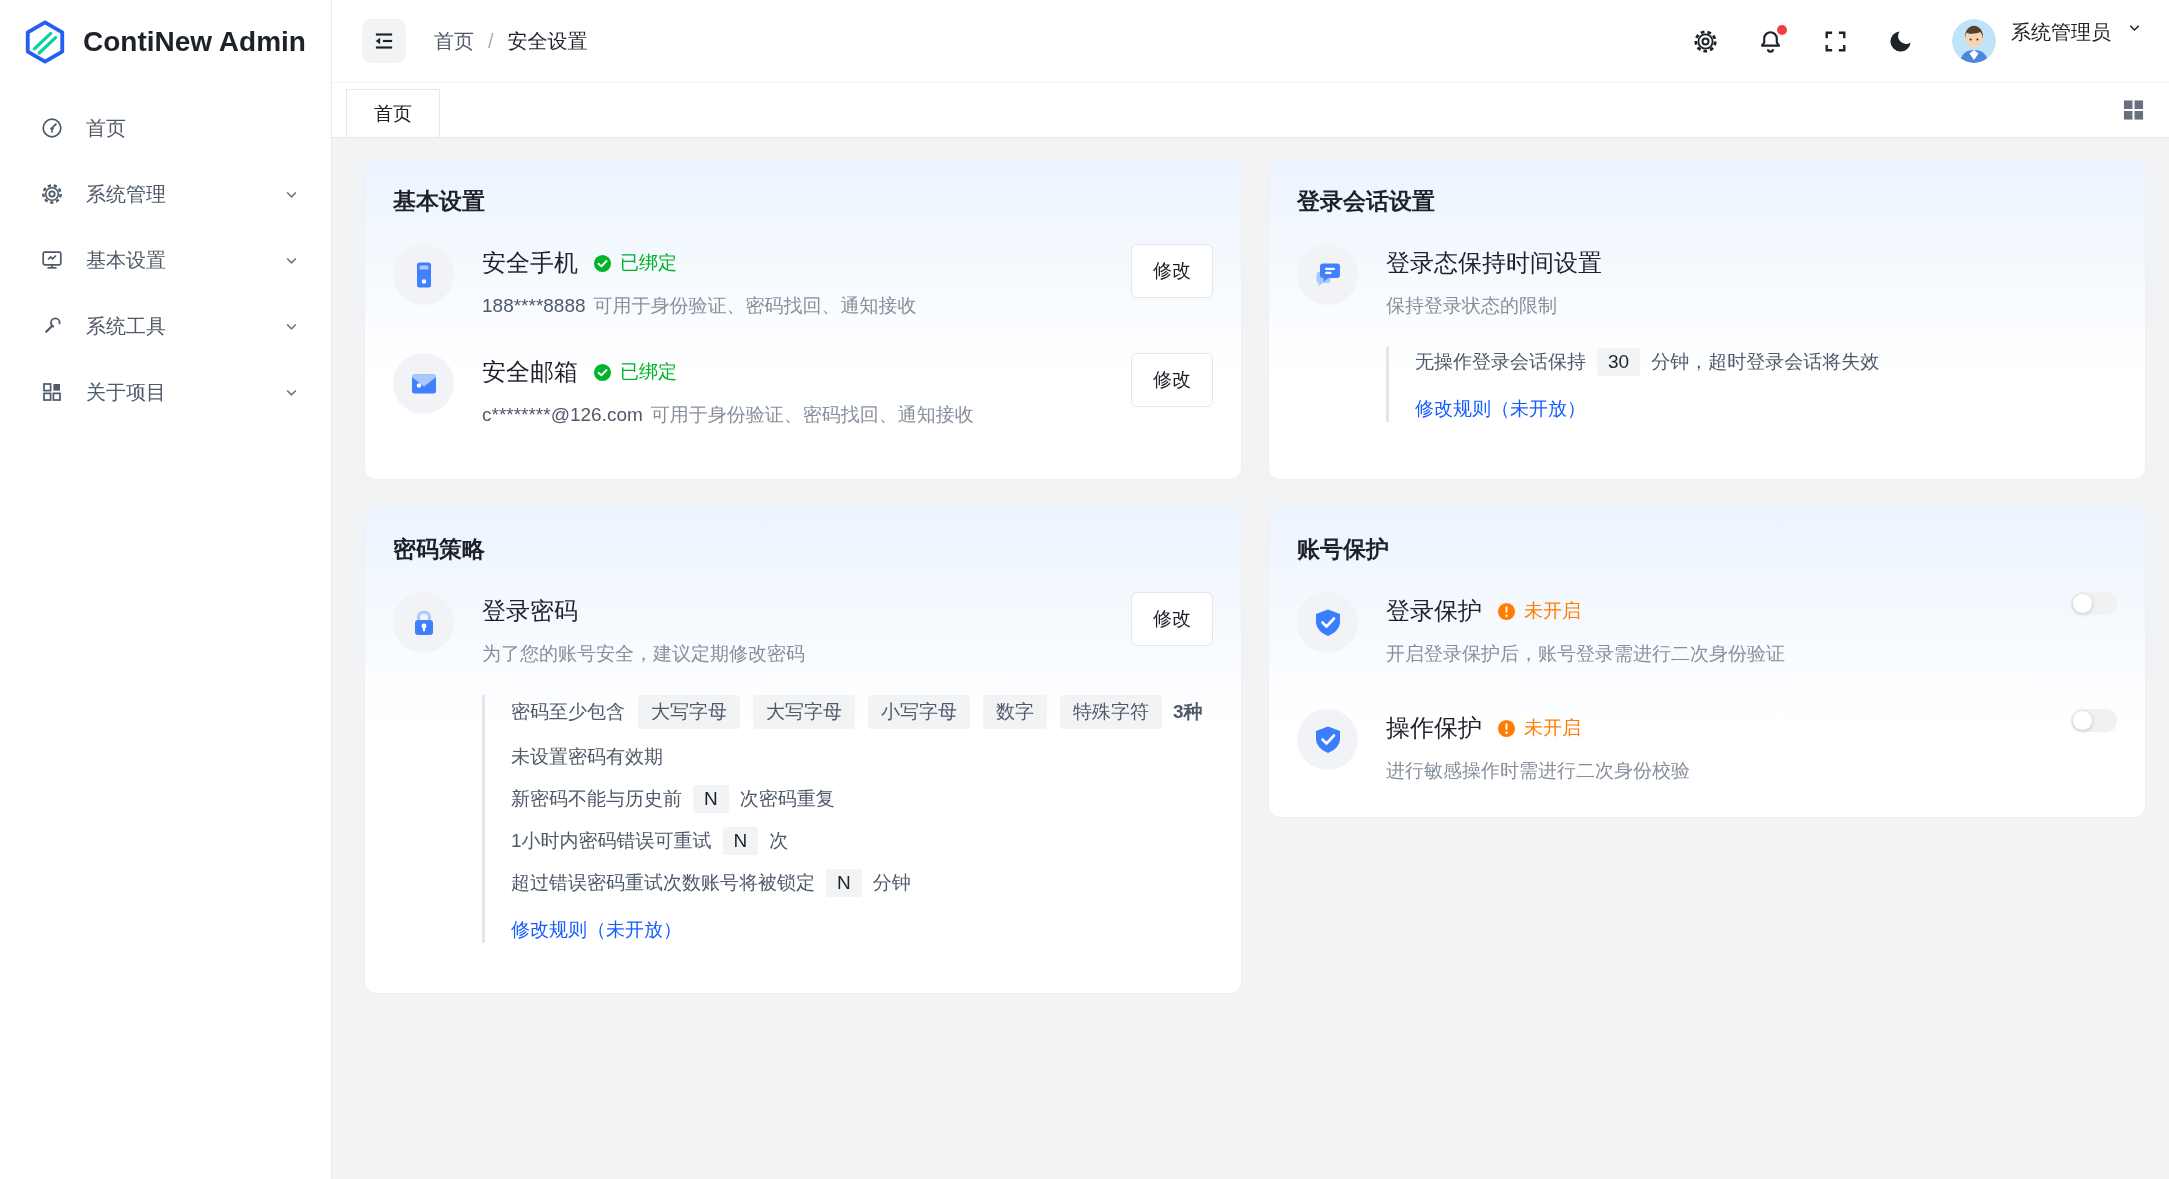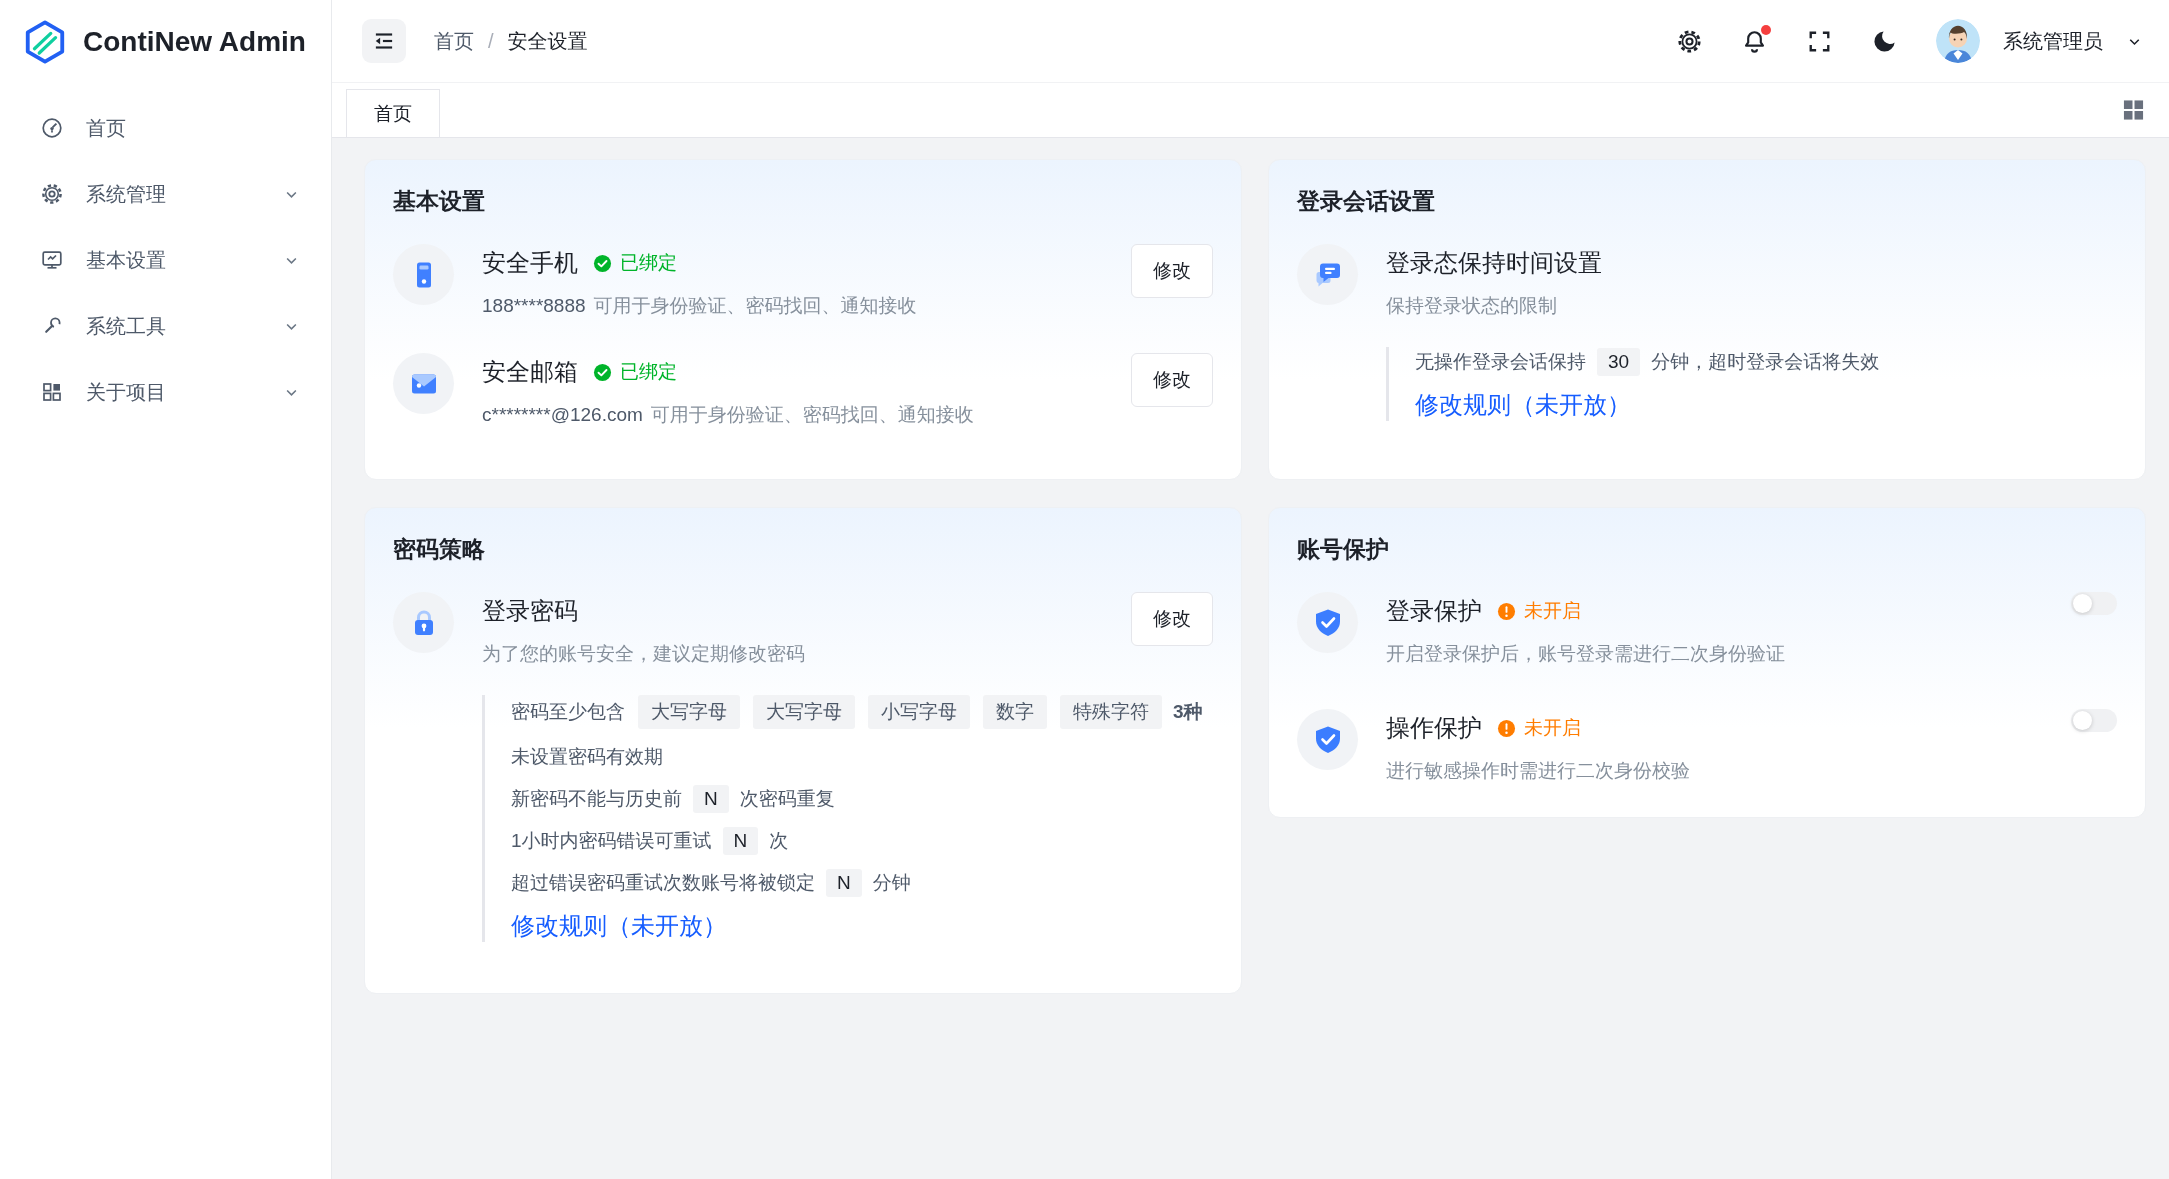--- a/index.html
+++ b/index.html
@@ -22,21 +22,21 @@
   .header{height:83px;display:flex;align-items:center;padding:0 26px 0 30px;background:#fff;border-bottom:1px solid #f1f2f4;}
   .collapse-btn{width:44px;height:44px;border-radius:9px;background:#f2f3f5;display:flex;align-items:center;justify-content:center;color:#1d2129;cursor:pointer;border:none;}
   .breadcrumb{display:flex;align-items:center;margin-left:28px;font-size:20px;gap:14px;}
   .bc-parent{color:#4e5969;cursor:pointer;}
   .bc-sep{color:#a9aeb8;}
   .bc-current{color:#1d2129;}
   .header-right{margin-left:auto;display:flex;align-items:center;gap:38px;}
   .hicon{width:27px;height:27px;color:#1d2129;display:flex;cursor:pointer;position:relative;background:none;border:none;padding:0;}
   .bell-wrap{position:relative;}
   .bell-dot{position:absolute;top:-3px;right:-3px;width:10px;height:10px;border-radius:50%;background:#f53f3f;}
-  .user{display:flex;align-items:center;gap:23px;cursor:pointer;}
+  .user{display:flex;gap:15px;cursor:pointer;}
   .avatar{width:44px;height:44px;border-radius:50%;overflow:hidden;display:flex;}
   .user-name{font-size:20px;color:#1d2129;}
   .user-chev{width:17px;height:17px;color:#1d2129;display:flex;}
 
   
   .tabbar{height:55px;background:#fff;border-bottom:1px solid #e5e6eb;display:flex;align-items:flex-end;position:relative;}
   .tab{margin-left:14px;height:48px;display:flex;align-items:center;padding:0 27px;background:#fff;border:1px solid #e5e6eb;border-bottom:none;font-size:19px;color:#1d2129;cursor:pointer;}
   .tab-grid{position:absolute;right:22px;top:50%;transform:translateY(-50%);width:27px;height:27px;display:flex;cursor:pointer;background:none;border:none;padding:0;}
 
   
@@ -59,21 +59,21 @@
   .sec-desc{margin-top:13px;font-size:19px;color:#86909c;line-height:27px;}
   .sec-desc .value{color:#4e5969;margin-right:8px;}
   .sec-side{margin-left:20px;display:flex;align-items:flex-start;}
   .btn{height:54px;padding:0 21px;background:#fff;border:1px solid #e5e6eb;border-radius:6px;font-size:19px;color:#1d2129;cursor:pointer;font-family:inherit;}
 
   .rules{margin:28px 0 0 89px;border-left:3px solid #e5e6eb;padding-left:26px;}
   .rule-line{display:flex;align-items:center;flex-wrap:wrap;font-size:19px;color:#4e5969;min-height:29px;margin-bottom:13px;}
   .pill{background:#f2f3f5;color:#1d2129;border-radius:3px;padding:3px 11px;margin:0 11px;}
   .tagx{background:#f2f3f5;color:#4e5969;border-radius:3px;padding:4px 13px;margin-left:13px;}
   .tag-post{margin-left:11px;font-weight:bold;}
-  .rule-link{display:inline-block;margin-top:0;font-size:24px;color:#165dff;cursor:pointer;}
+  .rule-link{display:inline-block;margin-top:7px;font-size:19px;color:#165dff;cursor:pointer;}
 
   .toggle{width:46px;height:23px;border-radius:12px;background:#f0f1f3;position:relative;cursor:pointer;border:none;padding:0;}
   .toggle .knob{position:absolute;left:2px;top:2px;width:19px;height:19px;border-radius:50%;background:#fff;box-shadow:0 1px 4px rgba(0,0,0,0.18);}
 </style>
 </head>
 <body>
 
 <div class="app">
 
   <aside class="sidebar">

